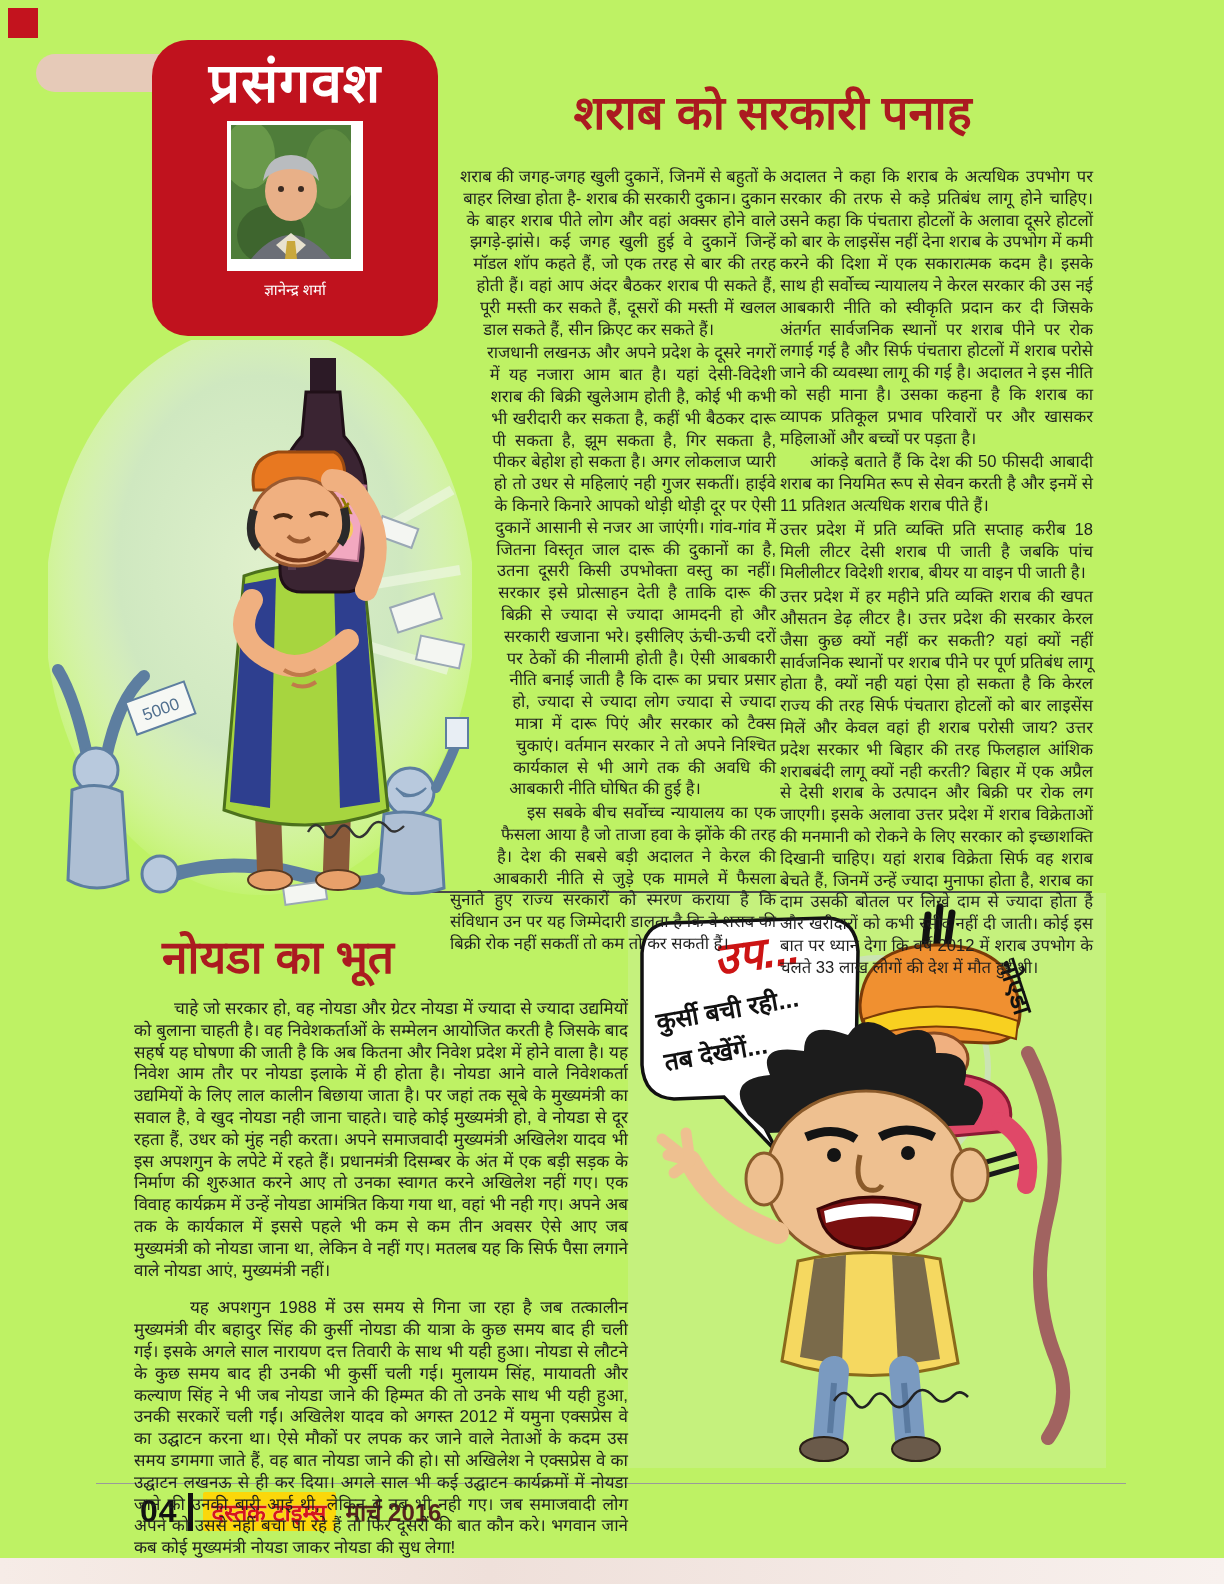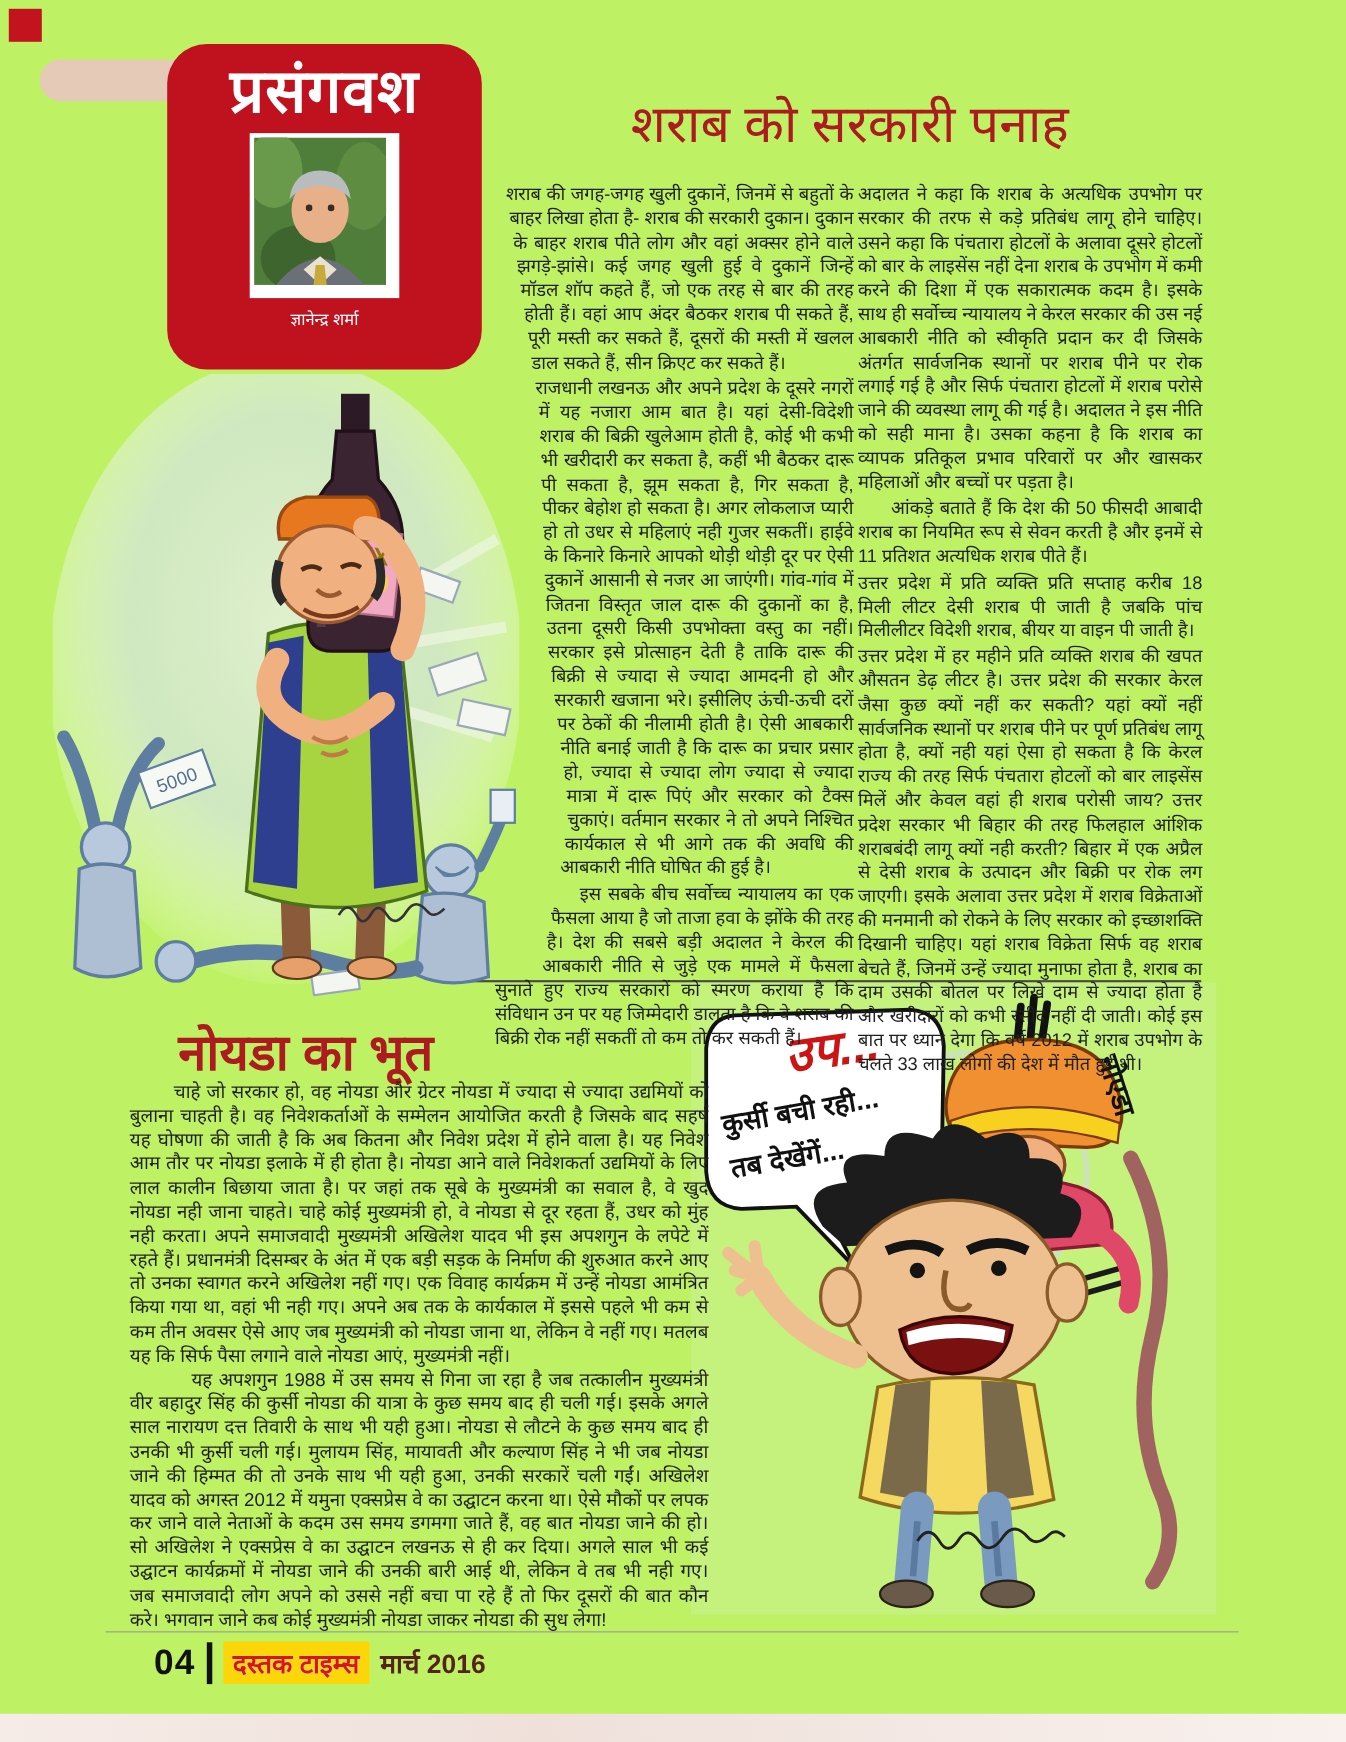--- a/index.html
+++ b/index.html
@@ -10,39 +10,39 @@
   .masthead-pill{position:absolute;left:36px;top:54px;width:370px;height:38px;border-radius:19px;background:#e6cab8;}
 
   .masthead{position:absolute;left:152px;top:40px;width:286px;height:296px;background:#c0121e;border-radius:36px;
             display:flex;flex-direction:column;align-items:center;}
   .masthead-title{color:#ffffff;font-weight:bold;font-size:55px;line-height:1.0;margin-top:16px;letter-spacing:1px;}
   .author-photo{width:128px;height:142px;background:#ffffff;padding:4px;margin-top:10px;}
   .author-photo svg{display:block;width:120px;height:134px;}
   .author-name{color:#ffffff;font-size:15px;margin-top:8px;}
 
   .article1-title{position:absolute;left:450px;top:88px;width:645px;margin:0;text-align:center;
-                  color:#ab1b20;font-size:47px;font-weight:400;line-height:1.05;}
+                  color:#ab1b20;font-size:47px;font-weight:700;line-height:1.05;}
 
   .bodytext{font-size:16.6px;line-height:21.8px;text-align:justify;}
   .bodytext p{margin:0 0 2px 0;}
   .col1{position:absolute;left:450px;top:166px;width:326px;z-index:2;}
   .col2{position:absolute;left:780px;top:166px;width:313px;z-index:2;}
   .wrap-spacer{float:left;width:66px;height:472px;margin-top:248px;
                shape-outside:polygon(0 0,10% 0,60% 30%,72% 60%,100% 80%,60% 100%,0 100%);}
   .indent1{text-indent:22px;}
   .indent2{text-indent:30px;}
 
   .illustration1{position:absolute;left:48px;top:340px;z-index:1;}
   .cartoon2{position:absolute;left:628px;top:893px;z-index:1;}
 
   .section-divider{position:absolute;left:412px;top:891px;width:680px;height:2px;background:#4a4a4a;}
 
   .article2-title{position:absolute;left:150px;top:912px;margin:12px;color:#ab1b20;font-size:46px;font-weight:800;}
   .article2-body{position:absolute;left:118px;top:982px;width:526px;font-size:17px;line-height:21.8px;z-index:2;}
-  .article2-body p{margin:0;}
+  .article2-body p{margin:16px;}
   .a2p1{text-indent:40px;}
   .a2p2{text-indent:56px;}
 
   .footer-rule{position:absolute;left:96px;top:1483px;width:1030px;height:1px;background:#9a9a9a;}
   .footer{position:absolute;left:140px;top:1492px;display:flex;align-items:center;gap:10px;}
   .page-number{font-size:32px;font-weight:900;color:#111;letter-spacing:1px;text-align:right;}
   .footer-bar{width:5px;height:38px;background:#111;}
   .magazine-logo{background:#fbd70a;color:#d6161c;font-weight:900;font-size:24px;padding:3px 9px;border-radius:2px;
                  text-shadow:0 0 1px #fff;}
   .issue-date{font-size:24px;font-weight:800;color:#55231c;}

